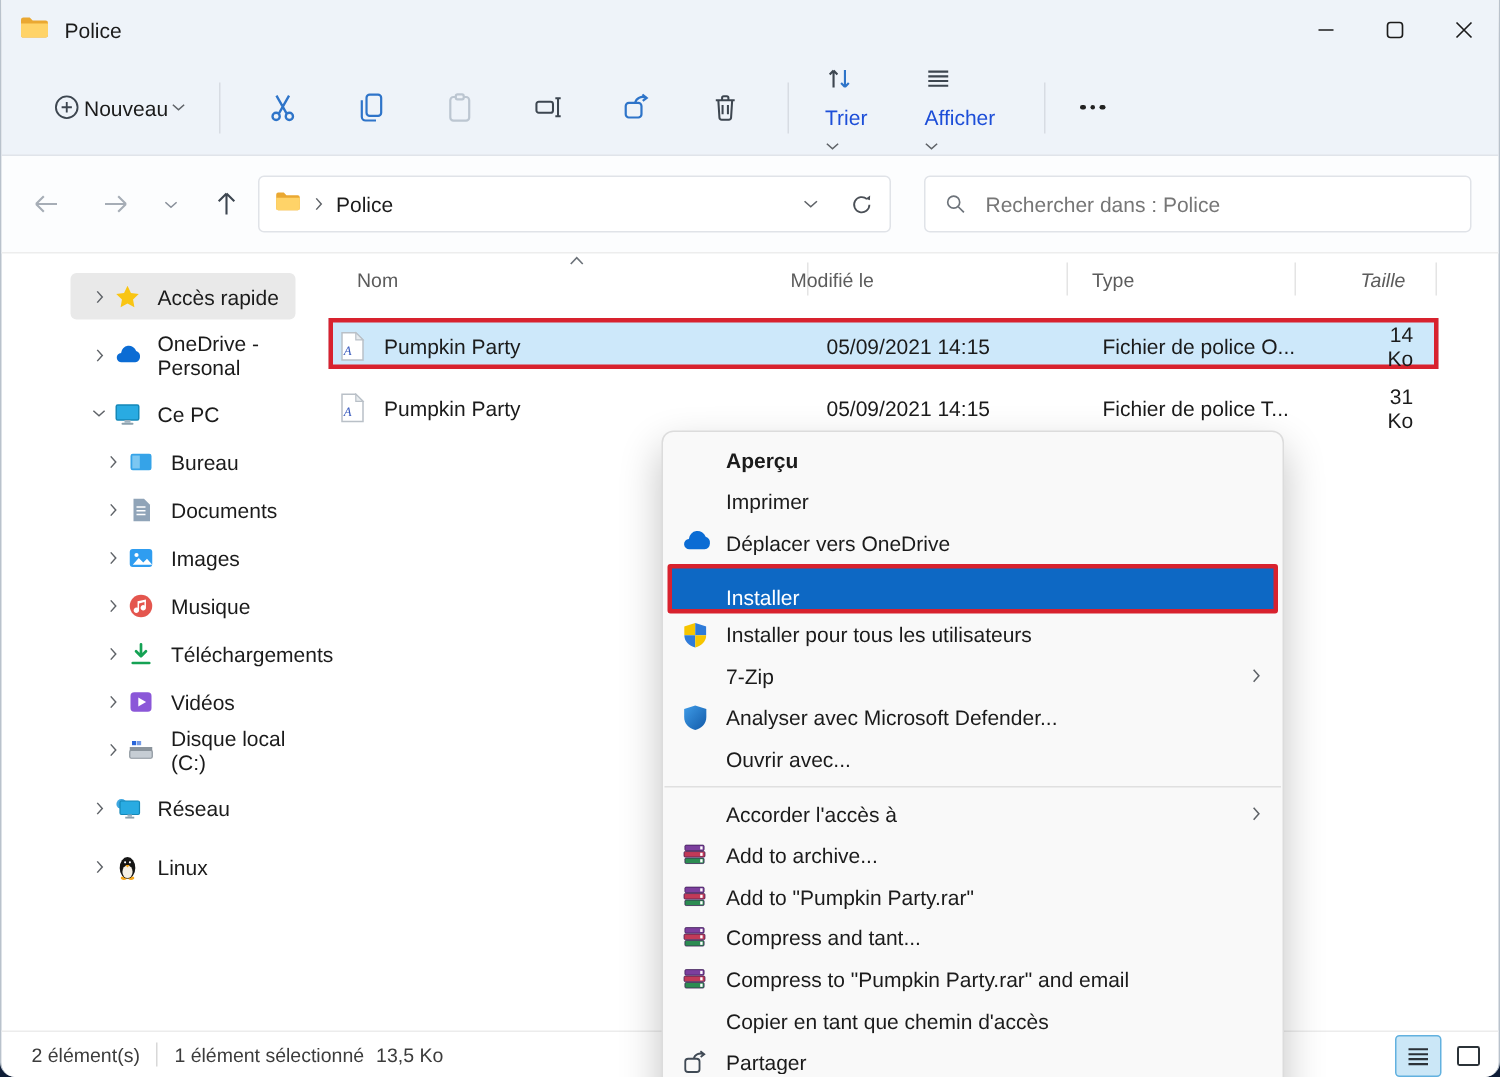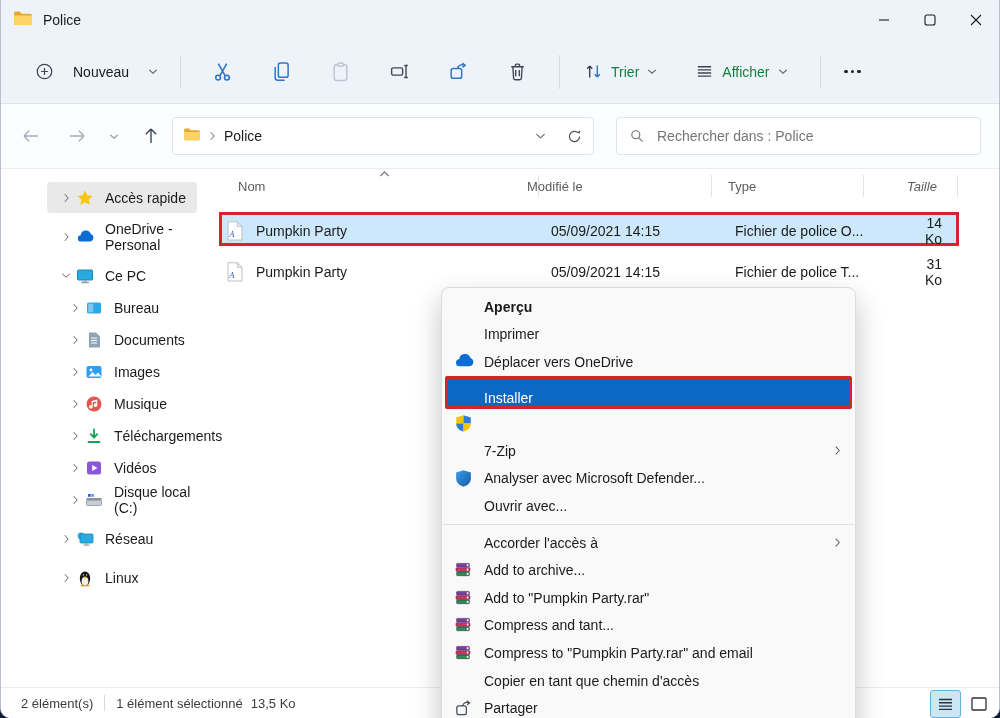--- a/index.html
+++ b/index.html
@@ -7,24 +7,24 @@
   .window{position:absolute;inset:0;background:#fff;border-radius:0 0 10px 10px;overflow:hidden;border-left:1px solid #b9c2cc;border-right:1px solid #b9c2cc;box-sizing:border-box;}
 
   
   .titlebar{height:40px;background:#eef3f9;display:flex;align-items:center;padding-left:12px;position:relative;}
   .titlebar .title{margin-left:10px;font-size:14px;color:#1b1b1b;}
   .win-controls{position:absolute;right:0;top:0;height:40px;display:flex;}
   .win-btn{width:46px;height:40px;display:flex;align-items:center;justify-content:center;}
 
   
   .commandbar{height:63px;background:#eef3f9;border-bottom:1px solid #e0e4ea;display:flex;align-items:center;}
-  .cmd-new{margin-left:24px;display:flex;align-items:center;gap:19px;font-size:14px;color:#1b1b1b;padding:8px 10px;border-radius:4px;}
+  .cmd-new{margin-left:24px;display:flex;align-items:center;gap:2px;font-size:14px;color:#1b1b1b;padding:8px 10px;border-radius:4px;}
   .vsep{width:1px;height:34px;background:#d7dce3;margin:0 12px;}
   .cmd-ico{width:59px;height:40px;display:flex;align-items:center;justify-content:center;}
-  .cmd-drop{display:flex;align-items:center;gap:8px;font-size:14px;color:#15803d;padding:8px 12px;border-radius:4px;}
+  .cmd-drop{display:flex;gap:8px;font-size:14px;color:#1d4ed8;padding:8px 12px;border-radius:4px;flex-direction:column;}
   .cmd-more{width:40px;height:40px;display:flex;align-items:center;justify-content:center;gap:3px;}
   .dot{width:3.4px;height:3.4px;border-radius:50%;background:#222;}
 
   
   .navbar{height:64px;background:#fcfdfe;border-bottom:1px solid #ededed;display:flex;align-items:center;position:relative;}
   .nav-btn{display:flex;align-items:center;justify-content:center;}
   .addr-box{position:absolute;left:171px;top:13px;width:422px;height:38px;background:#fff;border:1px solid #e0e3e8;border-radius:4px;display:flex;align-items:center;padding:0 10px;box-sizing:border-box;gap:8px;}
   .addr-box .crumb{font-size:14px;color:#1b1b1b;}
   .addr-spacer{flex:1;}
   .search-box{position:absolute;left:615px;top:13px;width:365px;height:38px;background:#fff;border:1px solid #e0e3e8;border-radius:4px;display:flex;align-items:center;padding:0 12px;box-sizing:border-box;gap:10px;}
@@ -529,20 +529,21 @@
               </clipPath>
             </defs>
             <g clip-path="url(#shld)">
               <rect x="0" y="0" width="9" height="9" fill="#f6c500"></rect>
               <rect x="9" y="0" width="9" height="9" fill="#2f7bd9"></rect>
               <rect x="0" y="9" width="9" height="9" fill="#2f7bd9"></rect>
               <rect x="9" y="9" width="9" height="9" fill="#f6c500"></rect>
             </g>
           </svg>
       </span>
+      <span class="mi-label">Installer pour tous les utilisateurs</span>
     </div>
     <div class="menu-item">
       <span class="mi-icon"></span>
         <span class="mi-label">7-Zip</span>
       <svg class="mi-chev" width="7" height="11" viewBox="0 0 8 12">
           <path d="M2 1.5l4 4.5-4 4.5" fill="none" stroke="#5f6368" stroke-width="1.2"></path>
         </svg>
     </div>
     <div class="menu-item">
       <span class="mi-icon">

